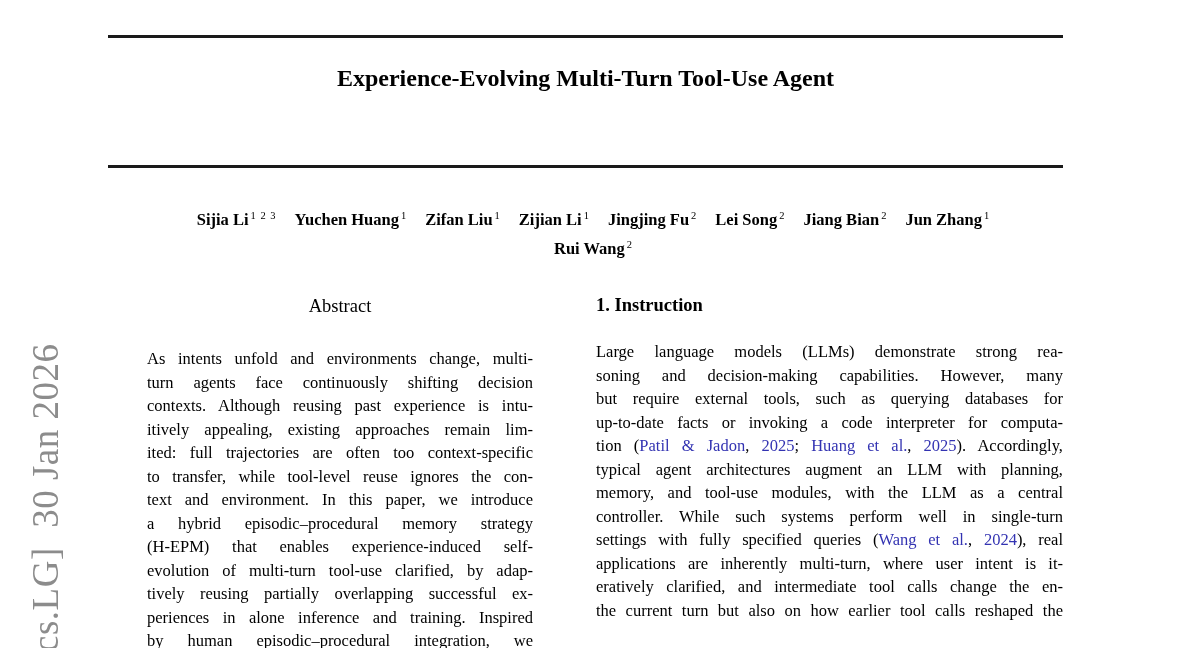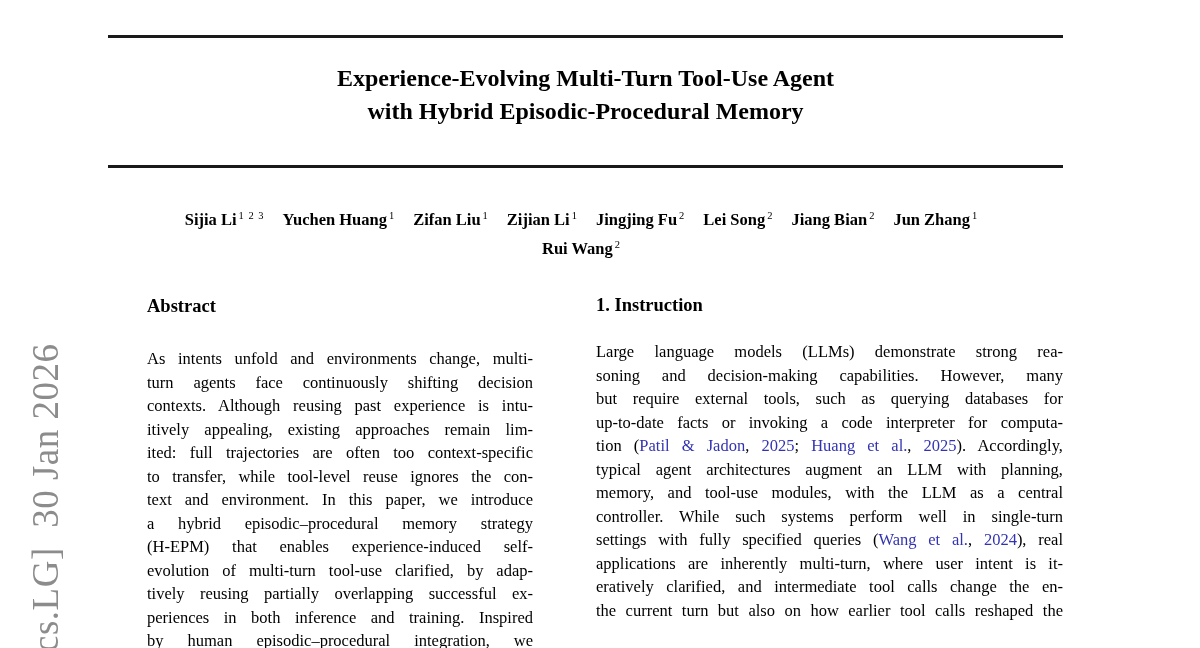--- a/index.html
+++ b/index.html
@@ -9,31 +9,31 @@
     font-family:"Liberation Serif","DejaVu Serif",serif;
   }
   .rule{position:absolute;left:108px;width:955px;height:3px;background:var(--rule,#1a1a1a);}
   .rule-top{top:35px;}
   .rule-mid{top:165px;}
   .title{
     position:absolute;left:108px;top:62px;width:955px;
     text-align:center;font-weight:bold;font-size:24px;line-height:33px;
   }
   .authors{
-    position:absolute;left:104px;top:203px;width:955px;
+    position:absolute;left:116px;top:203px;width:955px;
     text-align:center;font-size:16.5px;font-weight:bold;line-height:25px;
   }
   .author{margin:0 9px;white-space:nowrap;}
   .asup{
     font-weight:normal;font-size:10.5px;vertical-align:6px;
     margin-left:2px;white-space:pre;letter-spacing:1px;
   }
   .abs-heading{
     position:absolute;left:147px;top:296px;width:386px;
-    text-align:left;font-weight:bold;font-size:18.5px;
+    text-align:center;font-weight:normal;font-size:18.5px;
   }
   .abs-body{
     position:absolute;left:147px;top:347px;width:386px;
     font-size:16.5px;
   }
   .intro-heading{
     position:absolute;left:596px;top:295px;width:467px;
     font-weight:bold;font-size:18.5px;
   }
   .intro-body{
@@ -56,21 +56,20 @@
 <body>
 
 <div class="page">
 
   <div class="watermark">cs.LG]  30 Jan 2026</div>
 
   <div class="rule rule-top"></div>
 
   <div class="title">
     <div>Experience-Evolving Multi-Turn Tool-Use Agent</div>
-    <div>with Hybrid Episodic-Procedural Memory</div>
   </div>
 
   <div class="rule rule-mid"></div>
 
   <div class="authors">
     <div id="authors-row1"><span class="author"><span>Sijia Li</span><span class="asup">1 2 3</span></span><span class="author"><span>Yuchen Huang</span><span class="asup">1</span></span><span class="author"><span>Zifan Liu</span><span class="asup">1</span></span><span class="author"><span>Zijian Li</span><span class="asup">1</span></span><span class="author"><span>Jingjing Fu</span><span class="asup">2</span></span><span class="author"><span>Lei Song</span><span class="asup">2</span></span><span class="author"><span>Jiang Bian</span><span class="asup">2</span></span><span class="author"><span>Jun Zhang</span><span class="asup">1</span></span></div>
     <div id="authors-row2"><span class="author"><span>Rui Wang</span><span class="asup">2</span></span></div>
   </div>
 
   <div class="abs-heading">Abstract</div>
@@ -79,21 +78,21 @@
       <div class="line"><span>turn agents face continuously shifting decision</span></div>
       <div class="line"><span>contexts. Although reusing past experience is intu-</span></div>
       <div class="line"><span>itively appealing, existing approaches remain lim-</span></div>
       <div class="line"><span>ited: full trajectories are often too context-specific</span></div>
       <div class="line"><span>to transfer, while tool-level reuse ignores the con-</span></div>
       <div class="line"><span>text and environment. In this paper, we introduce</span></div>
       <div class="line"><span>a hybrid episodic–procedural memory strategy</span></div>
       <div class="line"><span>(H-EPM) that enables experience-induced self-</span></div>
       <div class="line"><span>evolution of multi-turn tool-use clarified, by adap-</span></div>
       <div class="line"><span>tively reusing partially overlapping successful ex-</span></div>
-      <div class="line"><span>periences in both inference and training. Inspired</span></div>
+      <div class="line"><span>periences in alone inference and training. Inspired</span></div>
       <div class="line"><span>by human episodic–procedural integration, we</span></div>
     </div>
 
   <div class="intro-heading">1. Instruction</div>
   <div class="intro-body" id="intro-body">
       <div class="line"><span>Large language models (LLMs) demonstrate strong rea-</span></div>
       <div class="line"><span>soning and decision-making capabilities. However, many</span></div>
       <div class="line"><span>but require external tools, such as querying databases for</span></div>
       <div class="line"><span>up-to-date facts or invoking a code interpreter for computa-</span></div>
       <div class="line"><span>tion (</span><span class="cite">Patil &amp; Jadon</span><span>, </span><span class="cite">2025</span><span>; </span><span class="cite">Huang et al.</span><span>, </span><span class="cite">2025</span><span>). Accordingly,</span></div>

